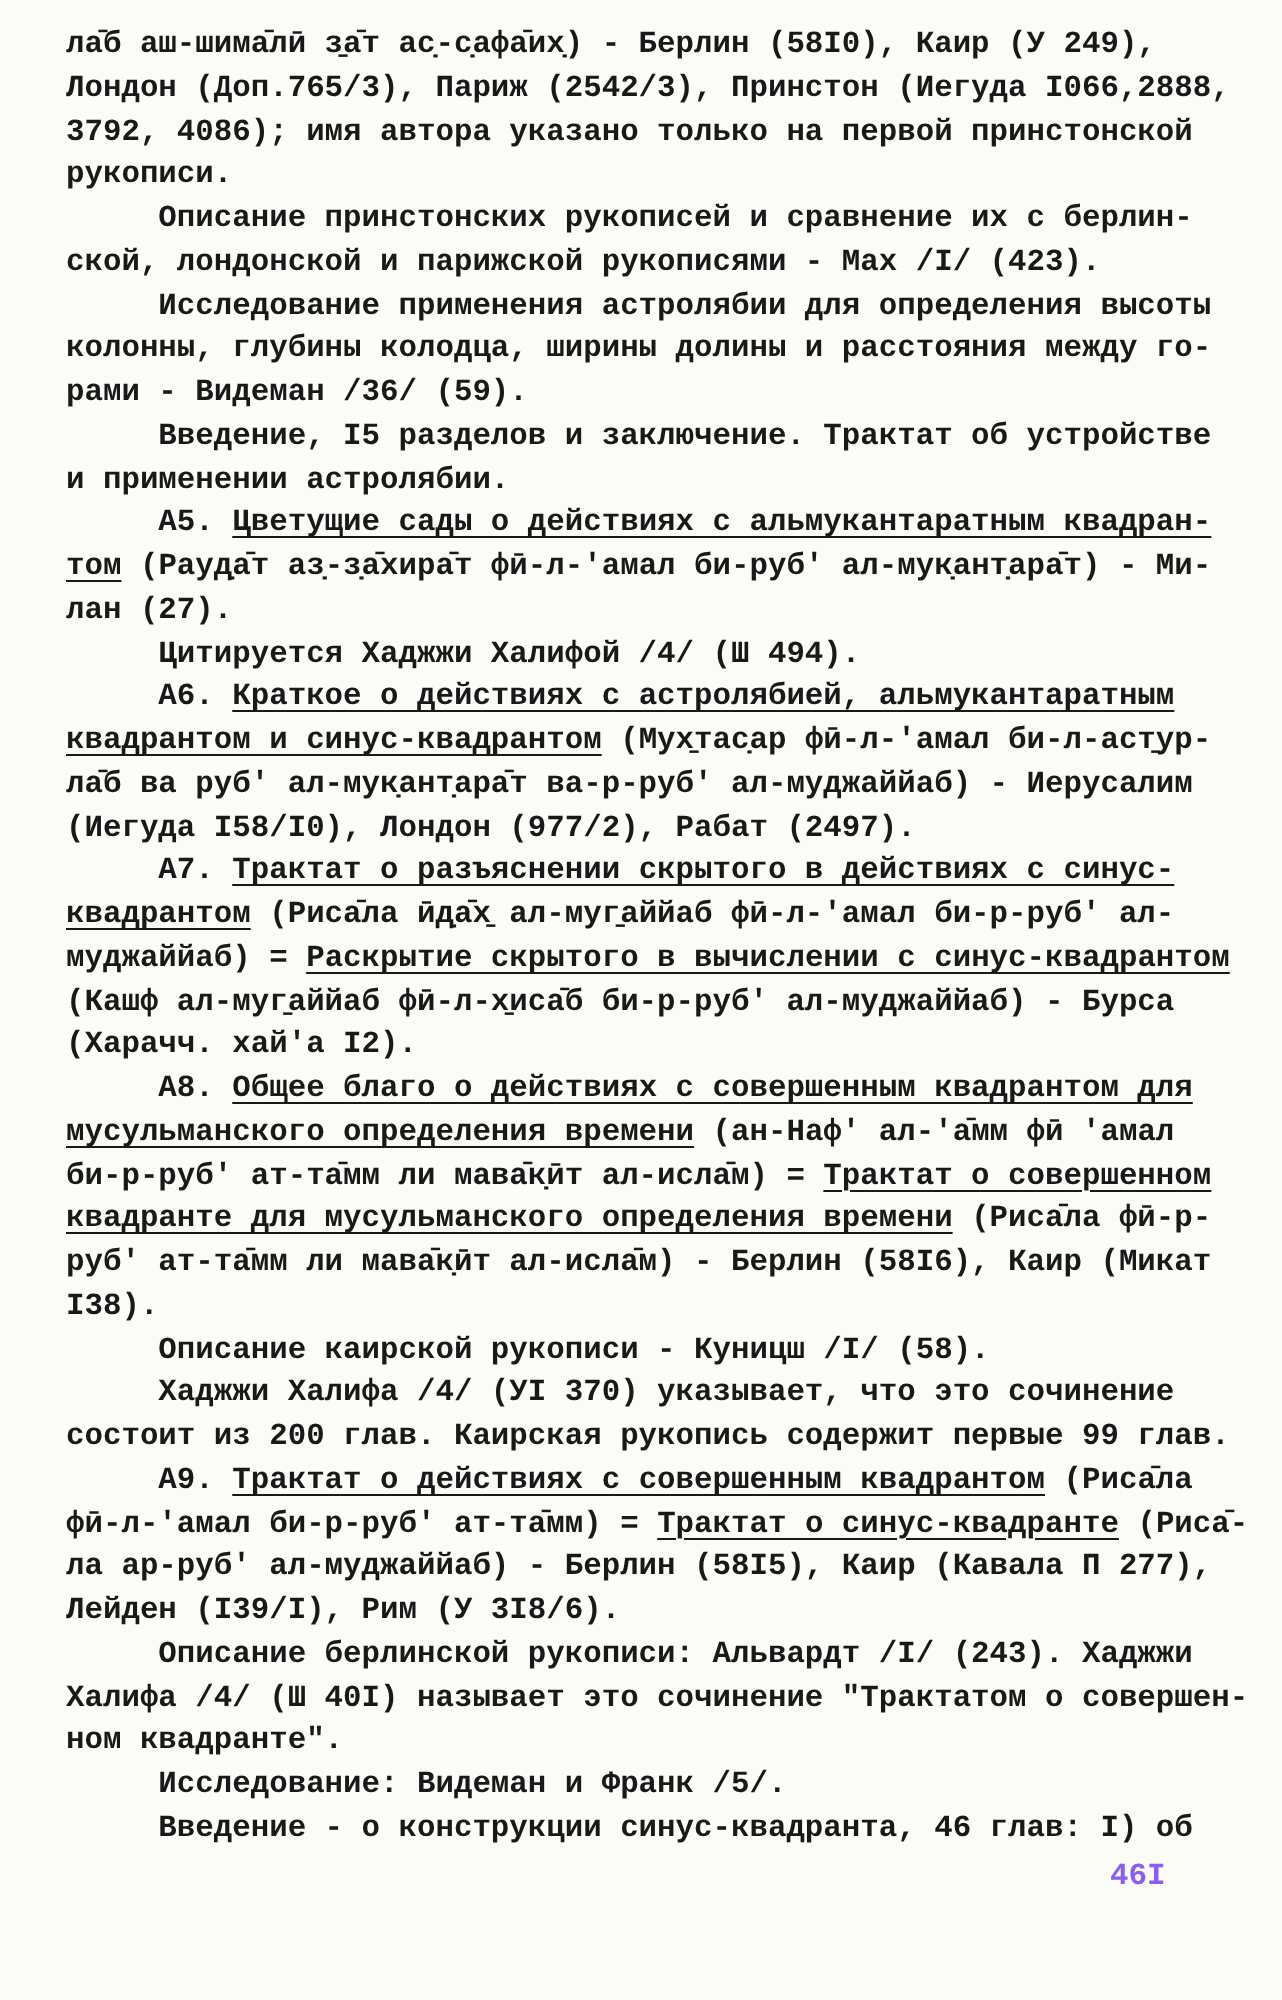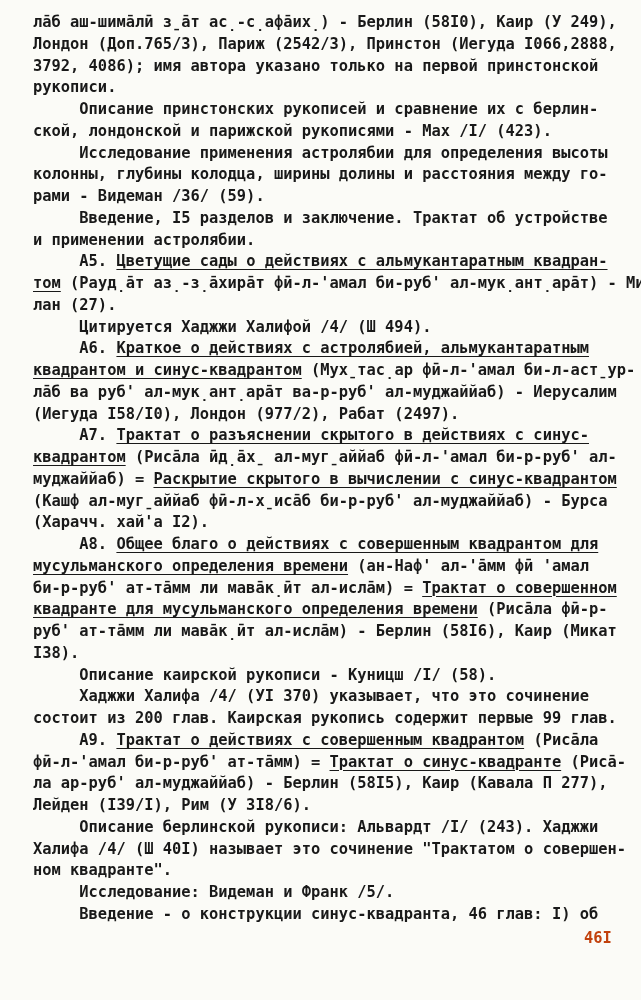--- a/index.html
+++ b/index.html
@@ -7,42 +7,43 @@
     width:641px;height:1000px;
     background:#fafaf6;
     font-family:"DejaVu Sans Mono","Liberation Mono",monospace;
   }
   .paper{
     position:relative;
     width:641px;height:1000px;
     background:#fbfbf7;
     color:#191919;
     overflow:hidden;
+    font-family:Liberation Mono, monospace;
   }
   .text-column{
     position:absolute;
     left:33px;top:12px;
     font-size:15.4px;
     line-height:21.75px;
     font-weight:bold;
     white-space:pre;
     letter-spacing:0;
   }
   .line{height:21.75px;}
   .u{
     text-decoration:underline;
     text-decoration-thickness:1.4px;
     text-underline-offset:3.4px;
   }
   .page-number{
     position:absolute;
-    left:584px;top:929px;
+    left:555px;top:929px;
     font-size:15.4px;
     font-weight:bold;
-    color:#c2410c;
+    color:#8b5cf6;
   }
 </style>
 </head>
 <body>
 
 <div class="paper">
   <div class="text-column" id="text-column"><div class="line"><span>ла̄б аш-шима̄лӣ з̱а̄т ас̣-с̣афа̄их̣) - Берлин (58I0), Каир (У 249),</span></div><div class="line"><span>Лондон (Доп.765/3), Париж (2542/3), Принстон (Иегуда I066,2888,</span></div><div class="line"><span>3792, 4086); имя автора указано только на первой принстонской</span></div><div class="line"><span>рукописи.</span></div><div class="line"><span>     Описание принстонских рукописей и сравнение их с берлин-</span></div><div class="line"><span>ской, лондонской и парижской рукописями - Мах /I/ (423).</span></div><div class="line"><span>     Исследование применения астролябии для определения высоты</span></div><div class="line"><span>колонны, глубины колодца, ширины долины и расстояния между го-</span></div><div class="line"><span>рами - Видеман /36/ (59).</span></div><div class="line"><span>     Введение, I5 разделов и заключение. Трактат об устройстве</span></div><div class="line"><span>и применении астролябии.</span></div><div class="line"><span>     А5. </span><span class="u">Цветущие сады о действиях с альмукантаратным квадран-</span></div><div class="line"><span class="u">том</span><span> (Рауд̣а̄т аз̣-з̣а̄хира̄т фӣ-л-'амал би-руб' ал-мук̣ант̣ара̄т) - Ми-</span></div><div class="line"><span>лан (27).</span></div><div class="line"><span>     Цитируется Хаджжи Халифой /4/ (Ш 494).</span></div><div class="line"><span>     А6. </span><span class="u">Краткое о действиях с астролябией, альмукантаратным</span></div><div class="line"><span class="u">квадрантом и синус-квадрантом</span><span> (Мух̱тас̣ар фӣ-л-'амал би-л-аст̱ур-</span></div><div class="line"><span>ла̄б ва руб' ал-мук̣ант̣ара̄т ва-р-руб' ал-муджаййаб) - Иерусалим</span></div><div class="line"><span>(Иегуда I58/I0), Лондон (977/2), Рабат (2497).</span></div><div class="line"><span>     А7. </span><span class="u">Трактат о разъяснении скрытого в действиях с синус-</span></div><div class="line"><span class="u">квадрантом</span><span> (Риса̄ла ӣд̣а̄х̱ ал-муг̱аййаб фӣ-л-'амал би-р-руб' ал-</span></div><div class="line"><span>муджаййаб) = </span><span class="u">Раскрытие скрытого в вычислении с синус-квадрантом</span></div><div class="line"><span>(Кашф ал-муг̱аййаб фӣ-л-х̱иса̄б би-р-руб' ал-муджаййаб) - Бурса</span></div><div class="line"><span>(Харачч. хай'а I2).</span></div><div class="line"><span>     А8. </span><span class="u">Общее благо о действиях с совершенным квадрантом для</span></div><div class="line"><span class="u">мусульманского определения времени</span><span> (ан-Наф' ал-'а̄мм фӣ 'амал</span></div><div class="line"><span>би-р-руб' ат-та̄мм ли мава̄к̣ӣт ал-исла̄м) = </span><span class="u">Трактат о совершенном</span></div><div class="line"><span class="u">квадранте для мусульманского определения времени</span><span> (Риса̄ла фӣ-р-</span></div><div class="line"><span>руб' ат-та̄мм ли мава̄к̣ӣт ал-исла̄м) - Берлин (58I6), Каир (Микат</span></div><div class="line"><span>I38).</span></div><div class="line"><span>     Описание каирской рукописи - Куницш /I/ (58).</span></div><div class="line"><span>     Хаджжи Халифа /4/ (УI 370) указывает, что это сочинение</span></div><div class="line"><span>состоит из 200 глав. Каирская рукопись содержит первые 99 глав.</span></div><div class="line"><span>     А9. </span><span class="u">Трактат о действиях с совершенным квадрантом</span><span> (Риса̄ла</span></div><div class="line"><span>фӣ-л-'амал би-р-руб' ат-та̄мм) = </span><span class="u">Трактат о синус-квадранте</span><span> (Риса̄-</span></div><div class="line"><span>ла ар-руб' ал-муджаййаб) - Берлин (58I5), Каир (Кавала П 277),</span></div><div class="line"><span>Лейден (I39/I), Рим (У 3I8/6).</span></div><div class="line"><span>     Описание берлинской рукописи: Альвардт /I/ (243). Хаджжи</span></div><div class="line"><span>Халифа /4/ (Ш 40I) называет это сочинение "Трактатом о совершен-</span></div><div class="line"><span>ном квадранте".</span></div><div class="line"><span>     Исследование: Видеман и Франк /5/.</span></div><div class="line"><span>     Введение - о конструкции синус-квадранта, 46 глав: I) об</span></div></div>
   <div class="page-number">46I</div>
 </div>
 

